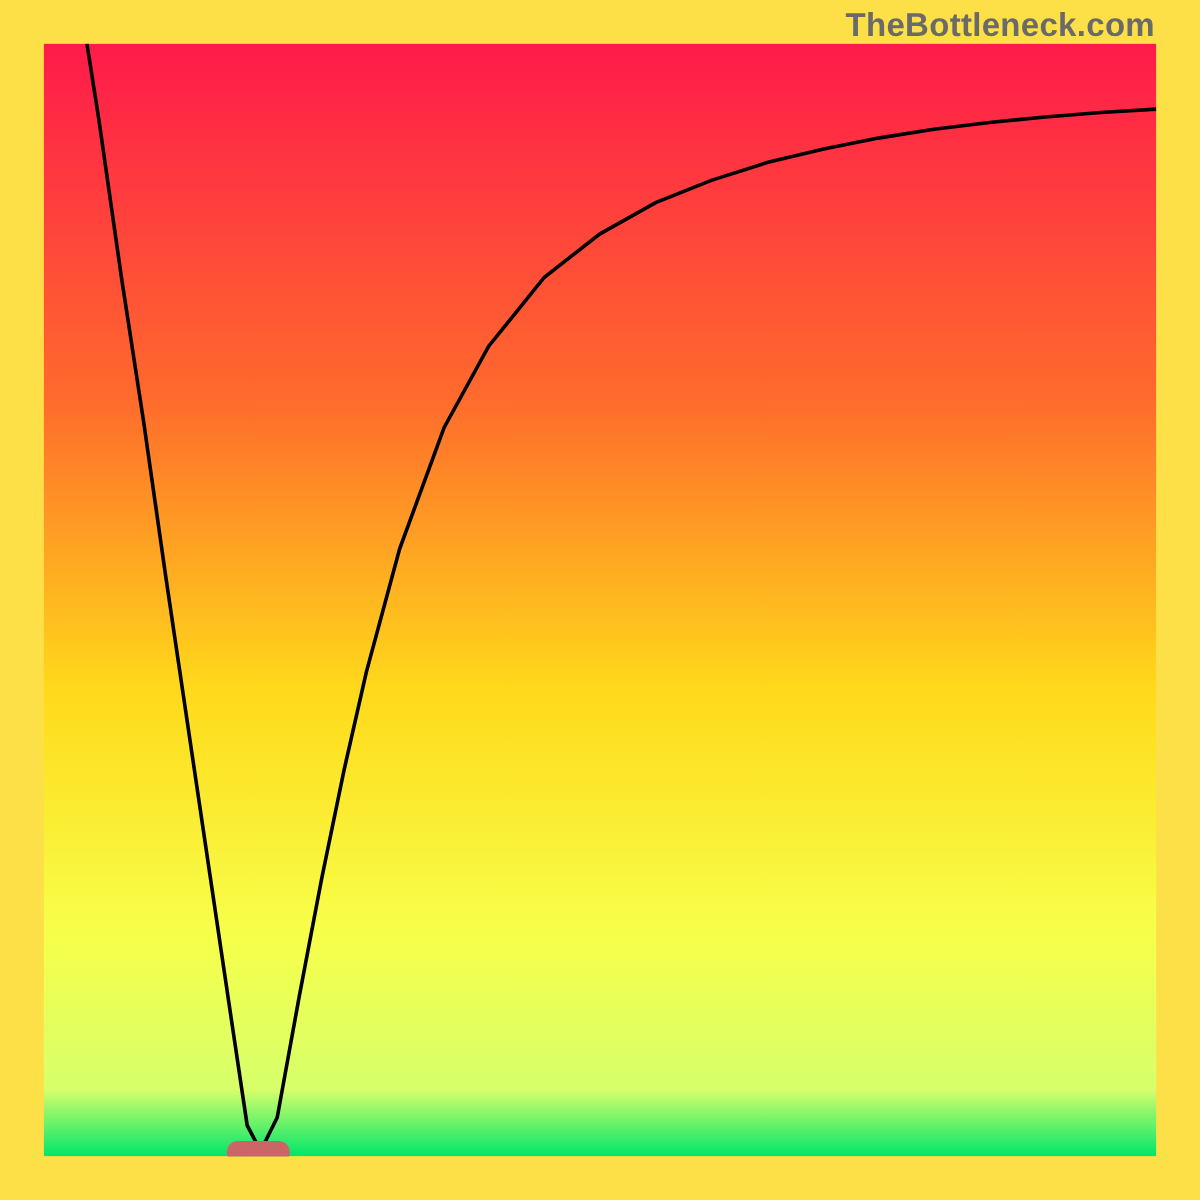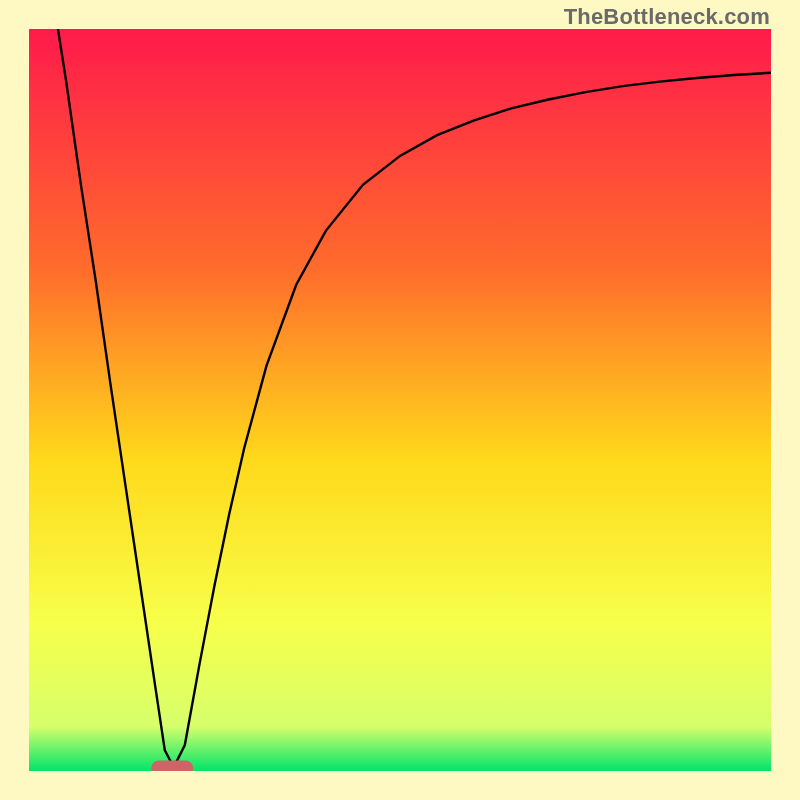--- a/index.html
+++ b/index.html
@@ -1,20 +1,20 @@
 <!DOCTYPE html>
 <html><head>
 <meta charset="utf-8">
 <style>
   * { margin: 0; padding: 0; box-sizing: border-box; }
   html, body { width: 800px; height: 800px; background: #000; overflow: hidden; }
   .outer {
     width: 800px;
     height: 800px;
-    background: #fef9c3;
+    background: #fde047;
     position: relative;
   }
   .plot-area {
     position: absolute;
     left: 29px;
     top: 29px;
     width: 742px;
     height: 742px;
     overflow: hidden;
   }

